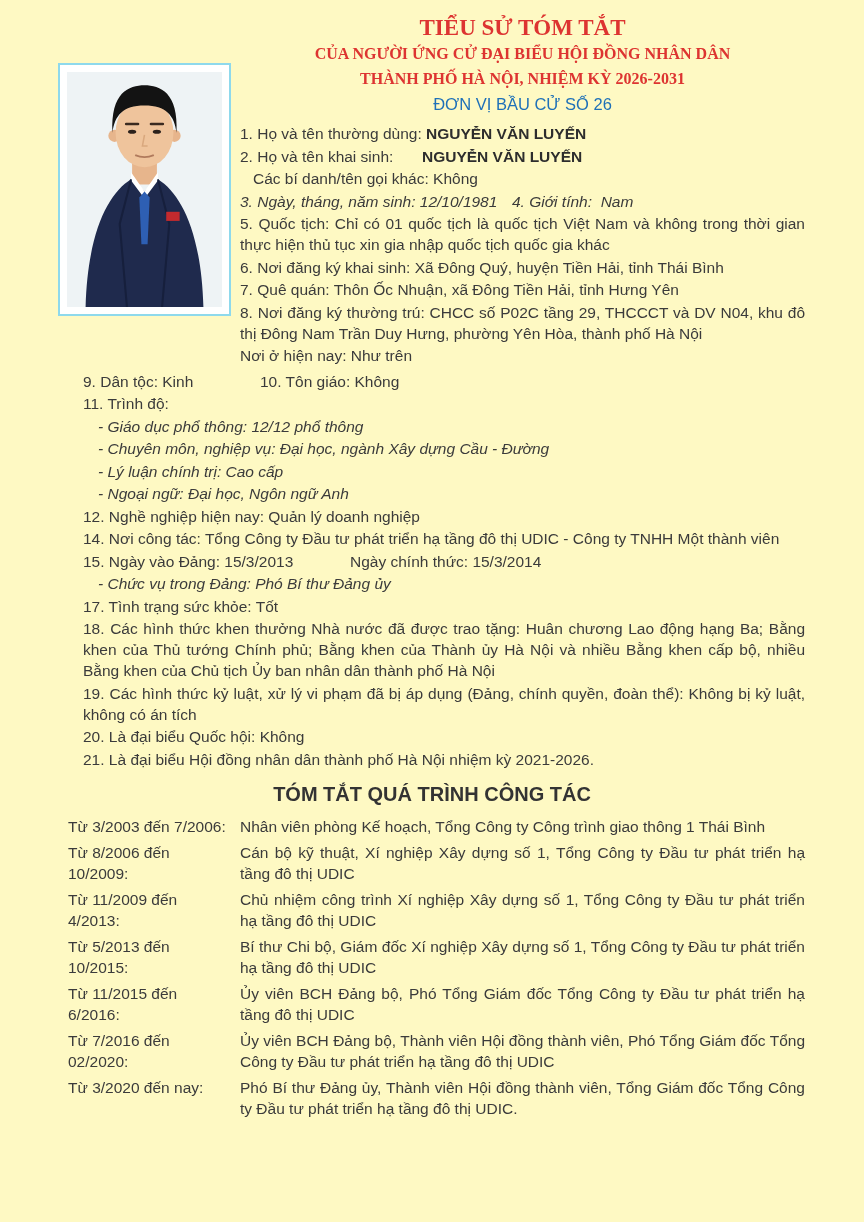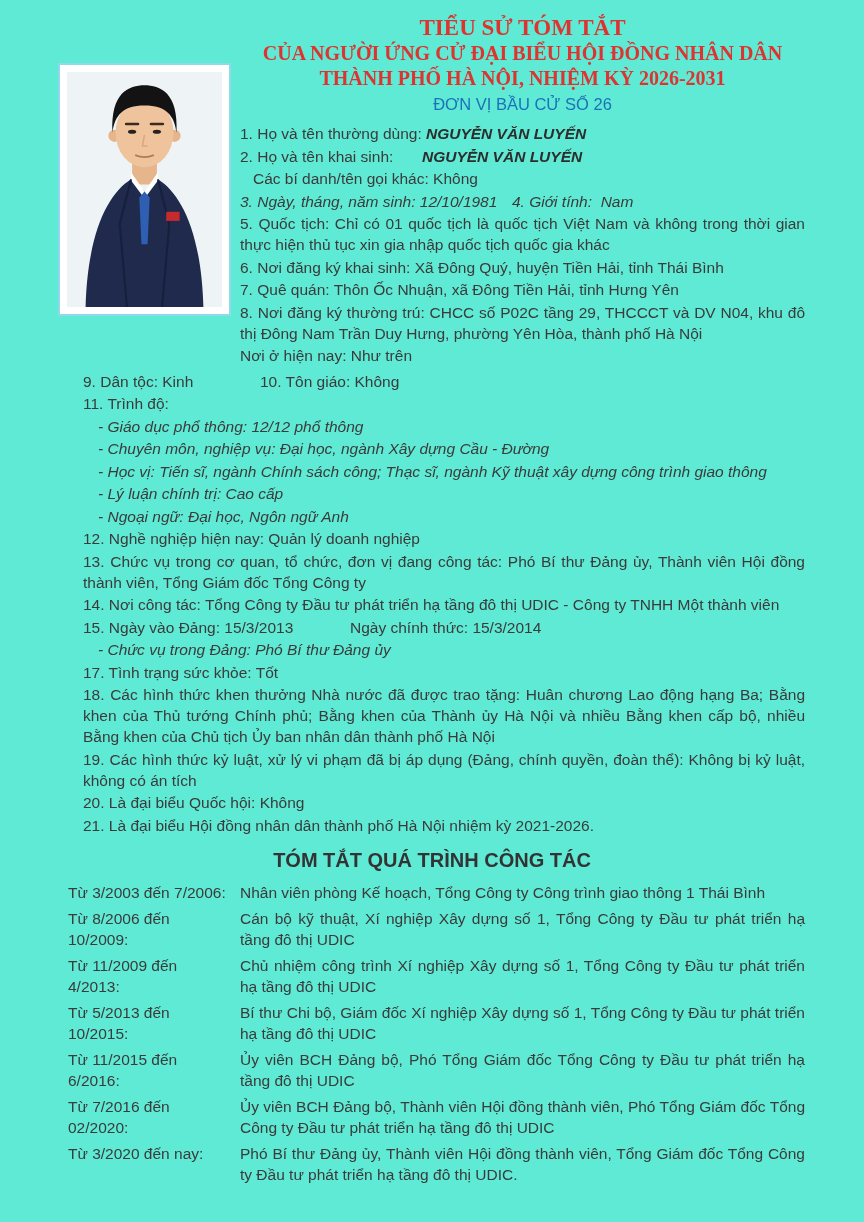--- a/index.html
+++ b/index.html
@@ -1,43 +1,43 @@
 <!DOCTYPE html>
 <html><head>
 <meta charset="utf-8">
 <style>
   html,body { margin:0; padding:0; background:#fff; }
   .page {
-    position:relative; width:864px; height:1222px; background:#5eead4;
+    position:relative; width:864px; height:1222px; background:#fef9c3;
     overflow:hidden; color:#3b3b3b;
     font-family:"Liberation Sans", sans-serif; font-size:15.5px;
   }
   
   .top-row { display:flex; align-items:flex-start; padding:0 59px 0 58px; }
   .photo-frame {
     flex:none; margin-top:63px; width:173px; height:253px; box-sizing:border-box;
     border:2px solid #8ed9ec; background:#fff; padding:7px;
   }
   .photo-frame svg { display:block; }
   .right-col { margin-left:9px; width:565px; }
   .doc-header { text-align:center; margin-top:14px; }
   .t1 { font-family:"Liberation Serif", serif; font-weight:bold; color:#dd3431; font-size:23px; line-height:27px; }
-  .t2 { font-family:"Liberation Serif", serif; font-weight:bold; color:#dd3431; font-size:20px; line-height:25px; }
+  .t2 { font-family:"Liberation Serif", serif; font-weight:bold; color:#dd3431; font-size:16px; line-height:25px; }
   .unit { color:#1e70b8; font-weight:normal; font-size:16.5px; line-height:23px; margin-top:2px; }
   .top-items { margin-top:7px; }
   .ln { margin:0 0 1.5px 0; line-height:21px; }
   .just { text-align:justify; }
   .pre { white-space:pre-wrap;font-style:italic; }
   .indent13 { padding-left:13px; }
   .indent15 { padding-left:15px;font-style:italic; }
   .w272 { display:inline-block; width:272px; }
   .w177 { display:inline-block; width:177px; }
   .w267 { display:inline-block; width:267px; }
   .lbl2 { display:inline-block; width:182px; }
-  .name { color:#2d2d2d; font-weight:bold;font-style:italic; }
+  .name { color:#2d2d2d; font-weight:bold; }
   
   .body-items { padding:3px 59px 0 63px;margin-left:20px; }
   
   .career-heading {
     text-align:center; font-size:20px; font-weight:bold; color:#333;
     margin:13px 0 11px 0;
   }
   .career-table { padding:0 59px 0 68px; }
   .crow { display:grid; grid-template-columns:172px 1fr; margin-bottom:6px; line-height:20.5px; }
   .crow .period { padding-right:8px; }
@@ -91,25 +91,23 @@
         <p class="ln">Nơi ở hiện nay: Như trên</p>
       </div>
     </div>
   </section>
 
   <section class="body-items">
     <p class="ln"><span class="w177">9. Dân tộc: Kinh</span><span>10. Tôn giáo: Không</span></p>
     <p class="ln">11. Trình độ:</p>
     <p class="ln indent15">- Giáo dục phổ thông: 12/12 phổ thông</p>
     <p class="ln indent15">- Chuyên môn, nghiệp vụ: Đại học, ngành Xây dựng Cầu - Đường</p>
-    <p class="ln indent15">- Học vị: Tiến sĩ, ngành Chính sách công; Thạc sĩ, ngành Kỹ thuật xây dựng công trình giao thông</p>
     <p class="ln indent15">- Lý luận chính trị: Cao cấp</p>
     <p class="ln indent15">- Ngoại ngữ: Đại học, Ngôn ngữ Anh</p>
     <p class="ln">12. Nghề nghiệp hiện nay: Quản lý doanh nghiệp</p>
-    <p class="ln just">13. Chức vụ trong cơ quan, tổ chức, đơn vị đang công tác: Phó Bí thư Đảng ủy, Thành viên Hội đồng thành viên, Tổng Giám đốc Tổng Công ty</p>
     <p class="ln">14. Nơi công tác: Tổng Công ty Đầu tư phát triển hạ tầng đô thị UDIC - Công ty TNHH Một thành viên</p>
     <p class="ln"><span class="w267">15. Ngày vào Đảng: 15/3/2013</span><span>Ngày chính thức: 15/3/2014</span></p>
     <p class="ln indent15">- Chức vụ trong Đảng: Phó Bí thư Đảng ủy</p>
     <p class="ln">17. Tình trạng sức khỏe: Tốt</p>
     <p class="ln just">18. Các hình thức khen thưởng Nhà nước đã được trao tặng: Huân chương Lao động hạng Ba; Bằng khen của Thủ tướng Chính phủ; Bằng khen của Thành ủy Hà Nội và nhiều Bằng khen cấp bộ, nhiều Bằng khen của Chủ tịch Ủy ban nhân dân thành phố Hà Nội</p>
     <p class="ln just">19. Các hình thức kỷ luật, xử lý vi phạm đã bị áp dụng (Đảng, chính quyền, đoàn thể): Không bị kỷ luật, không có án tích</p>
     <p class="ln">20. Là đại biểu Quốc hội: Không</p>
     <p class="ln">21. Là đại biểu Hội đồng nhân dân thành phố Hà Nội nhiệm kỳ 2021-2026.</p>
   </section>
 

